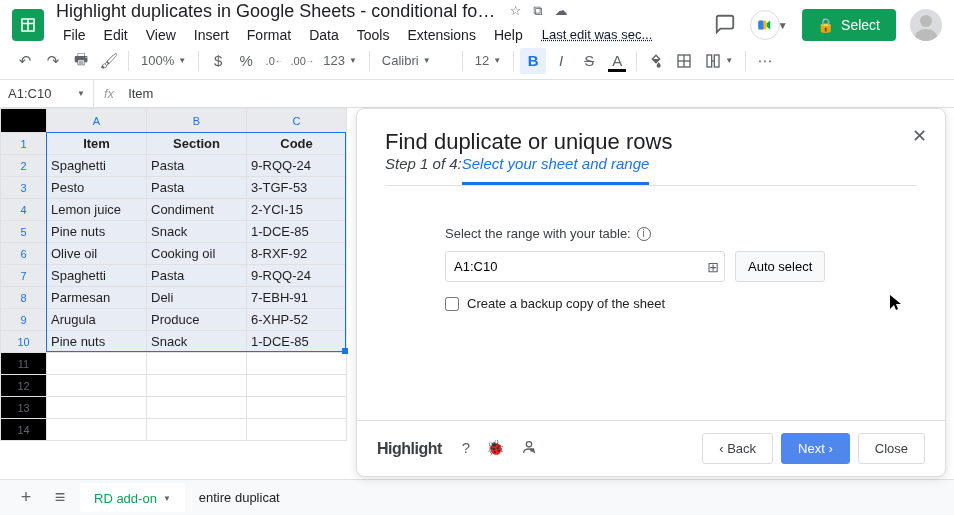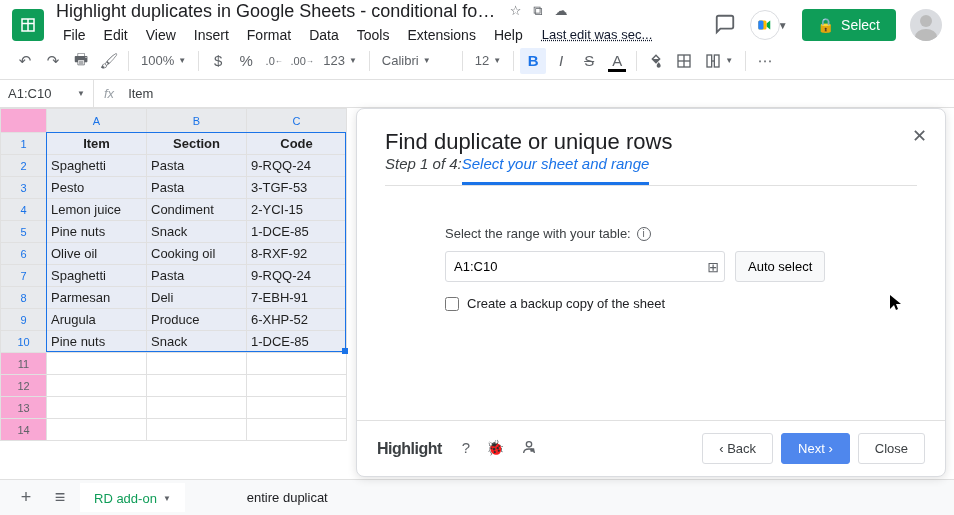--- a/index.html
+++ b/index.html
@@ -37,21 +37,21 @@
 
   
   .namebox-row { display: flex; align-items: center; height: 28px; border-bottom: 1px solid #e0e0e0; }
   .namebox { width: 94px; padding: 0 8px; font-size: 13px; color: #3c4043; border-right: 1px solid #e0e0e0; display:flex; align-items:center; height:100%; justify-content:space-between; }
   .fx { font-style: italic; color: #9aa0a6; padding: 0 10px; font-size: 13px; }
   .formula-input { flex: 1; font-size: 13px; color: #3c4043; padding: 0 4px; border:none; outline:none; }
 
   
   .grid { position: relative; }
   .grid table { border-collapse: collapse; table-layout: fixed; }
-  .grid th.rowhdr, .grid td.rowhdr { width: 46px; background: #f9a8d4; text-align: center; font-size: 11px; color: #5f6368; border: 1px solid #e0e0e0; font-weight: normal; }
+  .grid th.rowhdr, .grid td.rowhdr { width: 46px; background: #000000; text-align: center; font-size: 11px; color: #5f6368; border: 1px solid #e0e0e0; font-weight: normal; }
   .grid th.colhdr { background: #f8f9fa; text-align: center; font-size: 11px; color: #5f6368; border: 1px solid #e0e0e0; font-weight: normal; height: 24px; }
   .grid td.cell { border: 1px solid #e0e0e0; padding: 2px 4px; font-size: 13px; height: 22px; background: #e8ecf5; color: #1f1f1f; white-space: nowrap; overflow: hidden; }
   .grid tr.hdr-row td.cell { font-weight: bold; text-align: center; }
   .grid td.empty { background: #fff; }
   .grid th.colhdr.sel, .grid td.rowhdr.sel { background: #e8eaed; color:#1a73e8; }
   .col-A { width: 100px; } .col-B { width: 100px; } .col-C { width: 100px; }
   .grid tr:first-child td.rowhdr, .grid tr:first-child th.colhdr { height: 24px; }
   .selection-rect { position:absolute; border:1px solid #1a73e8; top:24px; left:46px; width:300px; height:220px; pointer-events:none; }
   .sel-handle { position:absolute; width:6px; height:6px; background:#1a73e8; bottom:-3px; right:-3px; }
 
@@ -319,21 +319,21 @@
       </tbody>
     </table>
   <div class="selection-rect">
       <div class="sel-handle"></div>
     </div>
 </div>
 
 <div class="sheettabs">
   <span class="plus">+</span>
   <span class="all">≡</span>
-  <div id="tabs-container" style="display:flex;gap:48px;">
+  <div id="tabs-container" style="display:flex;">
       <div class="sheet-tab active">
         <span>RD add-on</span>
         <span class="tb-chev">▼</span>
       </div>
       <div class="sheet-tab">
         <span>entire duplicat</span>
       </div>
     </div>
 </div>
 

